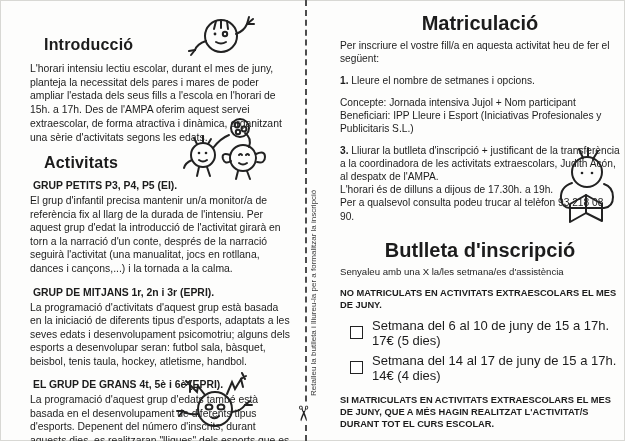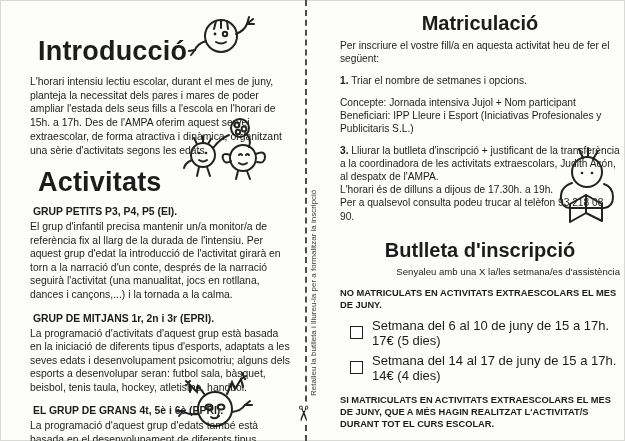--- a/index.html
+++ b/index.html
@@ -3,21 +3,21 @@
 <meta charset="utf-8">
 <style>
   html,body{margin:0;padding:0;background:#e8e8e6;}
   #page{
     position:relative;width:625px;height:441px;background:#fdfdfc;
     font-family:"Liberation Sans","DejaVu Sans",sans-serif;color:#1c1c1c;
     overflow:hidden;box-shadow:inset 0 0 0 1px #d8d8d4;
   }
   
   #left-col{position:absolute;left:30px;top:24px;width:262px;}
-  .h1{font-size:27px;font-weight:bold;letter-spacing:.2px;margin:0 0 8px 8px;}
+  .h1{font-size:16px;font-weight:bold;letter-spacing:.2px;margin:0 0 8px 14px;}
   .body-text{font-size:10.4px;line-height:1.32;margin:0 0 10px 0;}
   .group{margin-bottom:11px;}
   .group-head{font-size:10.4px;font-weight:bold;margin:3px;}
   .group-body{font-size:10.4px;line-height:1.3;margin:0;}
   #intro-title{margin-top:12px;}
   #activitats-title{margin-top:10px;}
   
   .doodle{position:absolute;}
   .doodle svg{display:block;}
   #doodle-intro{left:183px;top:8px;}
@@ -36,21 +36,21 @@
     transform:rotate(90deg);background:#fdfdfc;line-height:1;padding:1px 0;
   }
   
   #right-col{position:absolute;left:340px;top:12px;width:280px;}
   .h2{font-size:20px;font-weight:bold;margin:0 0 4px 0;text-align:center;}
   .r-text{font-size:10.2px;line-height:1.28;margin:0 0 9px 0;}
   .step{font-size:10.2px;line-height:1.28;margin:0 0 9px 0;}
   .step b{font-weight:bold;}
   .step-line{font-size:10.2px;line-height:1.28;}
   #butlleta-title{margin-top:16px;}
-  .subtitle{font-size:9.6px;margin:0 0 10px 0;text-align:right;}
+  .subtitle{font-size:9.6px;margin:0 0 10px 0;}
   .sec-head{font-size:9.3px;font-weight:bold;line-height:1.3;margin:0 0 7px 0;}
   .opt-row{display:flex;align-items:center;margin:0 0 5px 10px;}
   .checkbox{
     width:11px;height:11px;border:1.3px solid #222;background:#fff;
     margin-right:9px;flex:0 0 auto;
   }
   .opt-label{font-size:13px;}
   .gap{height:6px;}
 </style>
 </head>
@@ -148,21 +148,21 @@
   </div>
 
   <div id="cut-line"></div>
   <div id="cut-label">Retalleu la butlleta i lliureu-la per a formalitzar la inscripció</div>
   <div id="scissors">✂</div>
 
   <div id="right-col">
     <div class="h2">Matriculació</div>
     <p class="r-text">Per inscriure el vostre fill/a en aquesta activitat heu de fer el següent:</p>
 
-    <p class="step"><b>1.</b> <span>Triar el nombre de setmanes i opcions.</span></p>
+    <p class="step"><b>1.</b> <span>Lleure el nombre de setmanes i opcions.</span></p>
 
     <div class="step">
       <div class="step-line">Concepte: Jornada intensiva Jujol + Nom participant</div>
       <div class="step-line">Beneficiari: IPP Lleure i Esport (Iniciativas Profesionales y Publicitaris S.L.)</div>
     </div>
 
     <div class="step">
       <div><b>3.</b> <span>Lliurar la butlleta d'inscripció + justificant de la transferència a la coordinadora de les activitats extraescolars, Judith Acón, al despatx de l'AMPA.</span></div>
       <div class="step-line">L'horari és de dilluns a dijous de 17.30h. a 19h.</div>
       <div class="step-line">Per a qualsevol consulta podeu trucar al telèfon 93 218 08 90.</div>

